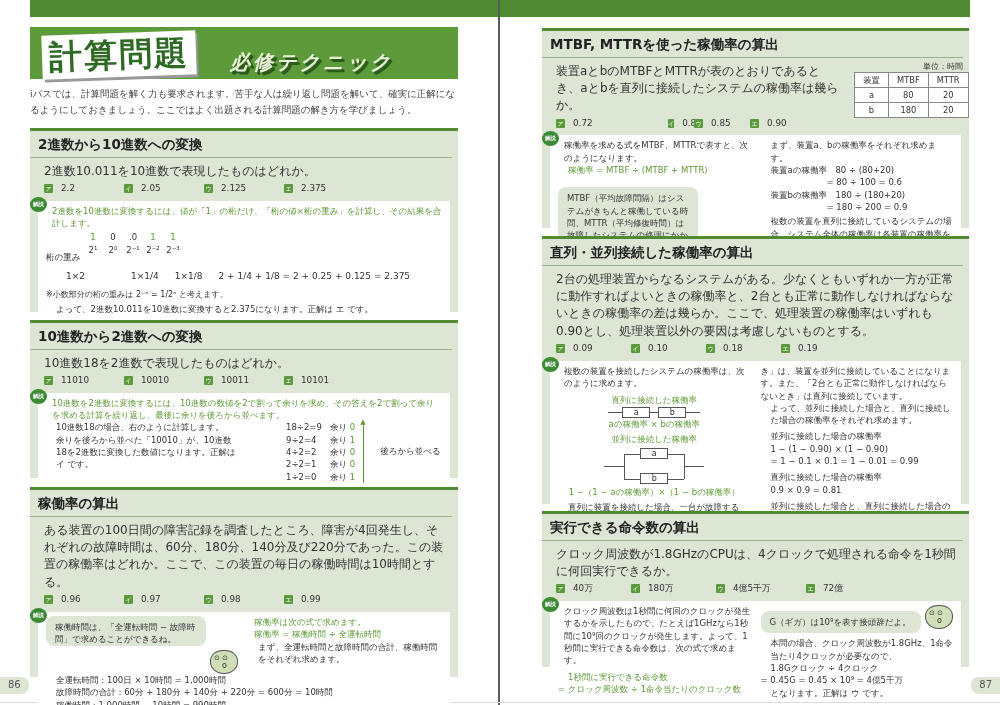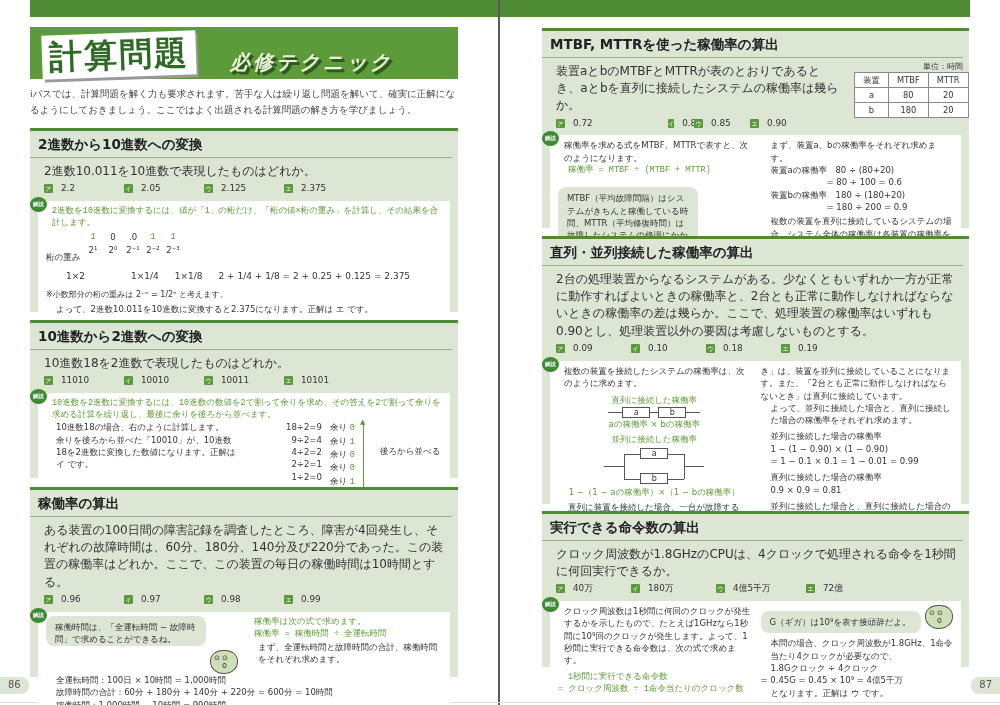--- a/index.html
+++ b/index.html
@@ -20,21 +20,21 @@
   .intro { position: absolute; left: 30px; top: 86px; width: 430px; font-size: 9.5px; line-height: 1.65; color: #444; }
 
   .section { position: absolute; background: #dde5d5; border-top: 3px solid #4f8a35; }
   .section h2 { font-size: 13.5px; font-weight: bold; color: #222; padding: 4px 8px 2px 8px; border-bottom: 1px solid #9bb08c; margin: 0 6px 3px 0; }
   .question { padding: 2px 10px 0 14px; font-size: 12px; color: #333; }
   .choices { display: flex; padding: 2px 14px; font-size: 8.8px; }
   .choice { display: flex; align-items: center; width: 80px; }
   .mark { display: inline-block; width: 9px; height: 9px; background: #5b9a3c; color: #fff; font-size: 6px; text-align: center; line-height: 9px; margin-right: 8px; border-radius: 1px; }
   .expl { position: relative; background: #fff; margin: 4px 8px 6px 8px; padding: 4px 8px 4px 8px; font-size: 8.5px; }
   .badge { position: absolute; left: -8px; top: -4px; width: 17px; height: 15px; background: #3d8a35; border-radius: 50%; color: #fff; font-size: 5.5px; line-height: 15px; text-align: center; font-weight: bold; }
-  .green { color: #5e9a36; font-family: Liberation Mono, monospace; }
+  .green { color: #5e9a36; }
   .gtitle { color: #5e9a36; text-align: center; }
   .indent { padding-left: 10px; }
   .row2 { display: flex; gap: 10px; }
   .col { flex: 1; }
   .bubble { background: #dde5d5; border-radius: 8px; padding: 5px 9px; font-size: 8.5px; color: #333; position: relative; }
   .face { width: 28px; height: 24px; border: 1.5px solid #555; border-radius: 45% 45% 50% 50%; background: #cfe0b8; position: relative; }
   .face::before { content: "⊙ ⊙"; position: absolute; top: 2px; left: 3px; font-size: 7px; color: #333; }
   .face::after { content: "o"; position: absolute; top: 9px; left: 11px; font-size: 8px; color: #333; }
   .pagenum { position: absolute; top: 677px; font-size: 10px; color: #555; background: #dde5d5; padding: 1px 8px; }
   .pagenum.left { left: 0; border-radius: 0 8px 8px 0; }
@@ -144,21 +144,21 @@
     </div>
     <div class="expl" style="height:92px;">
       <span class="badge">解説</span>
       <div class="green" style="padding-left:6px;">10進数を2進数に変換するには、10進数の数値を2で割って余りを求め、その答えを2で割って余りを求める計算を繰り返し、最後に余りを後ろから並べます。</div>
       <div class="row2">
         <div style="width:190px;">
           <div class="indent">10進数18の場合、右のように計算します。</div>
           <div class="indent">余りを後ろから並べた「10010」が、10進数18を2進数に変換した数値になります。正解は イ です。</div>
         </div>
         <div style="display:flex; gap:8px; padding-left:40px;">
-          <div style="text-align:right;">
+          <div style="text-align:left;">
             <div>18÷2=9</div>
             <div>9÷2=4</div>
             <div>4÷2=2</div>
             <div>2÷2=1</div>
             <div>1÷2=0</div>
           </div>
           <div>
             <div><span>余り</span> <span class="green">0</span></div>
             <div><span>余り</span> <span class="green">1</span></div>
             <div><span>余り</span> <span class="green">0</span></div>

